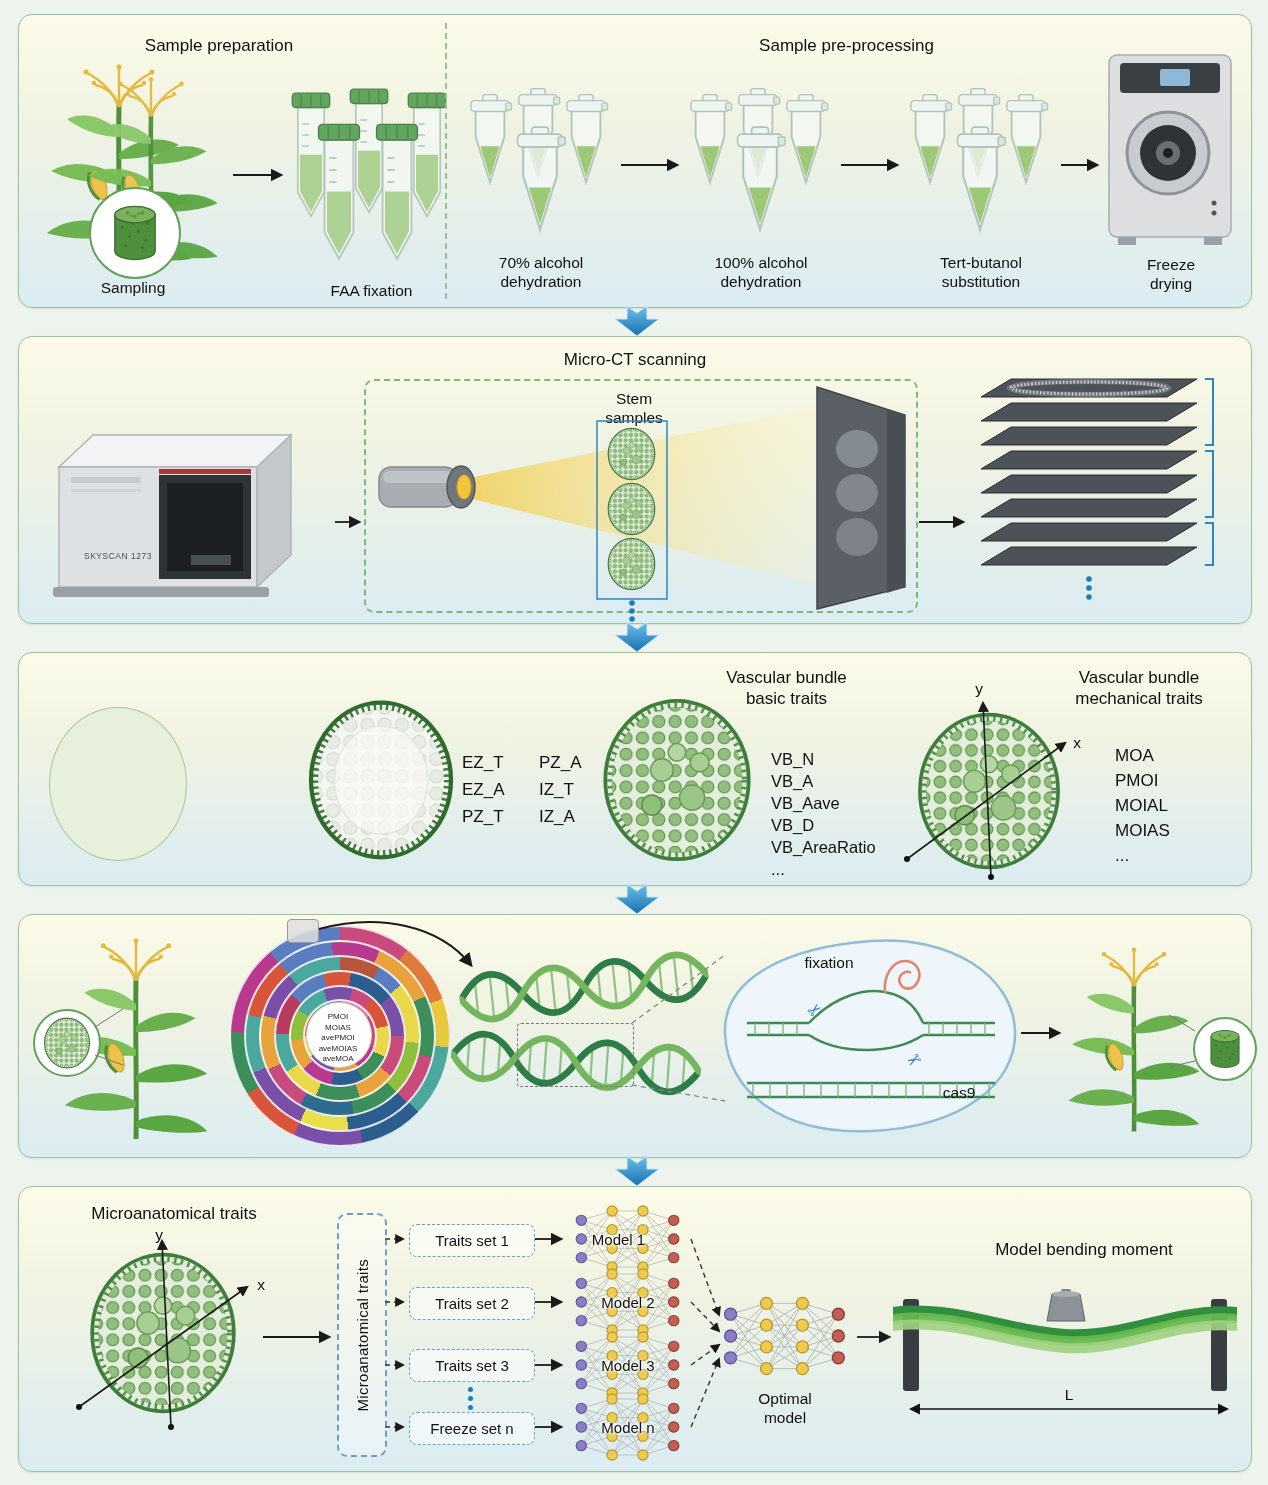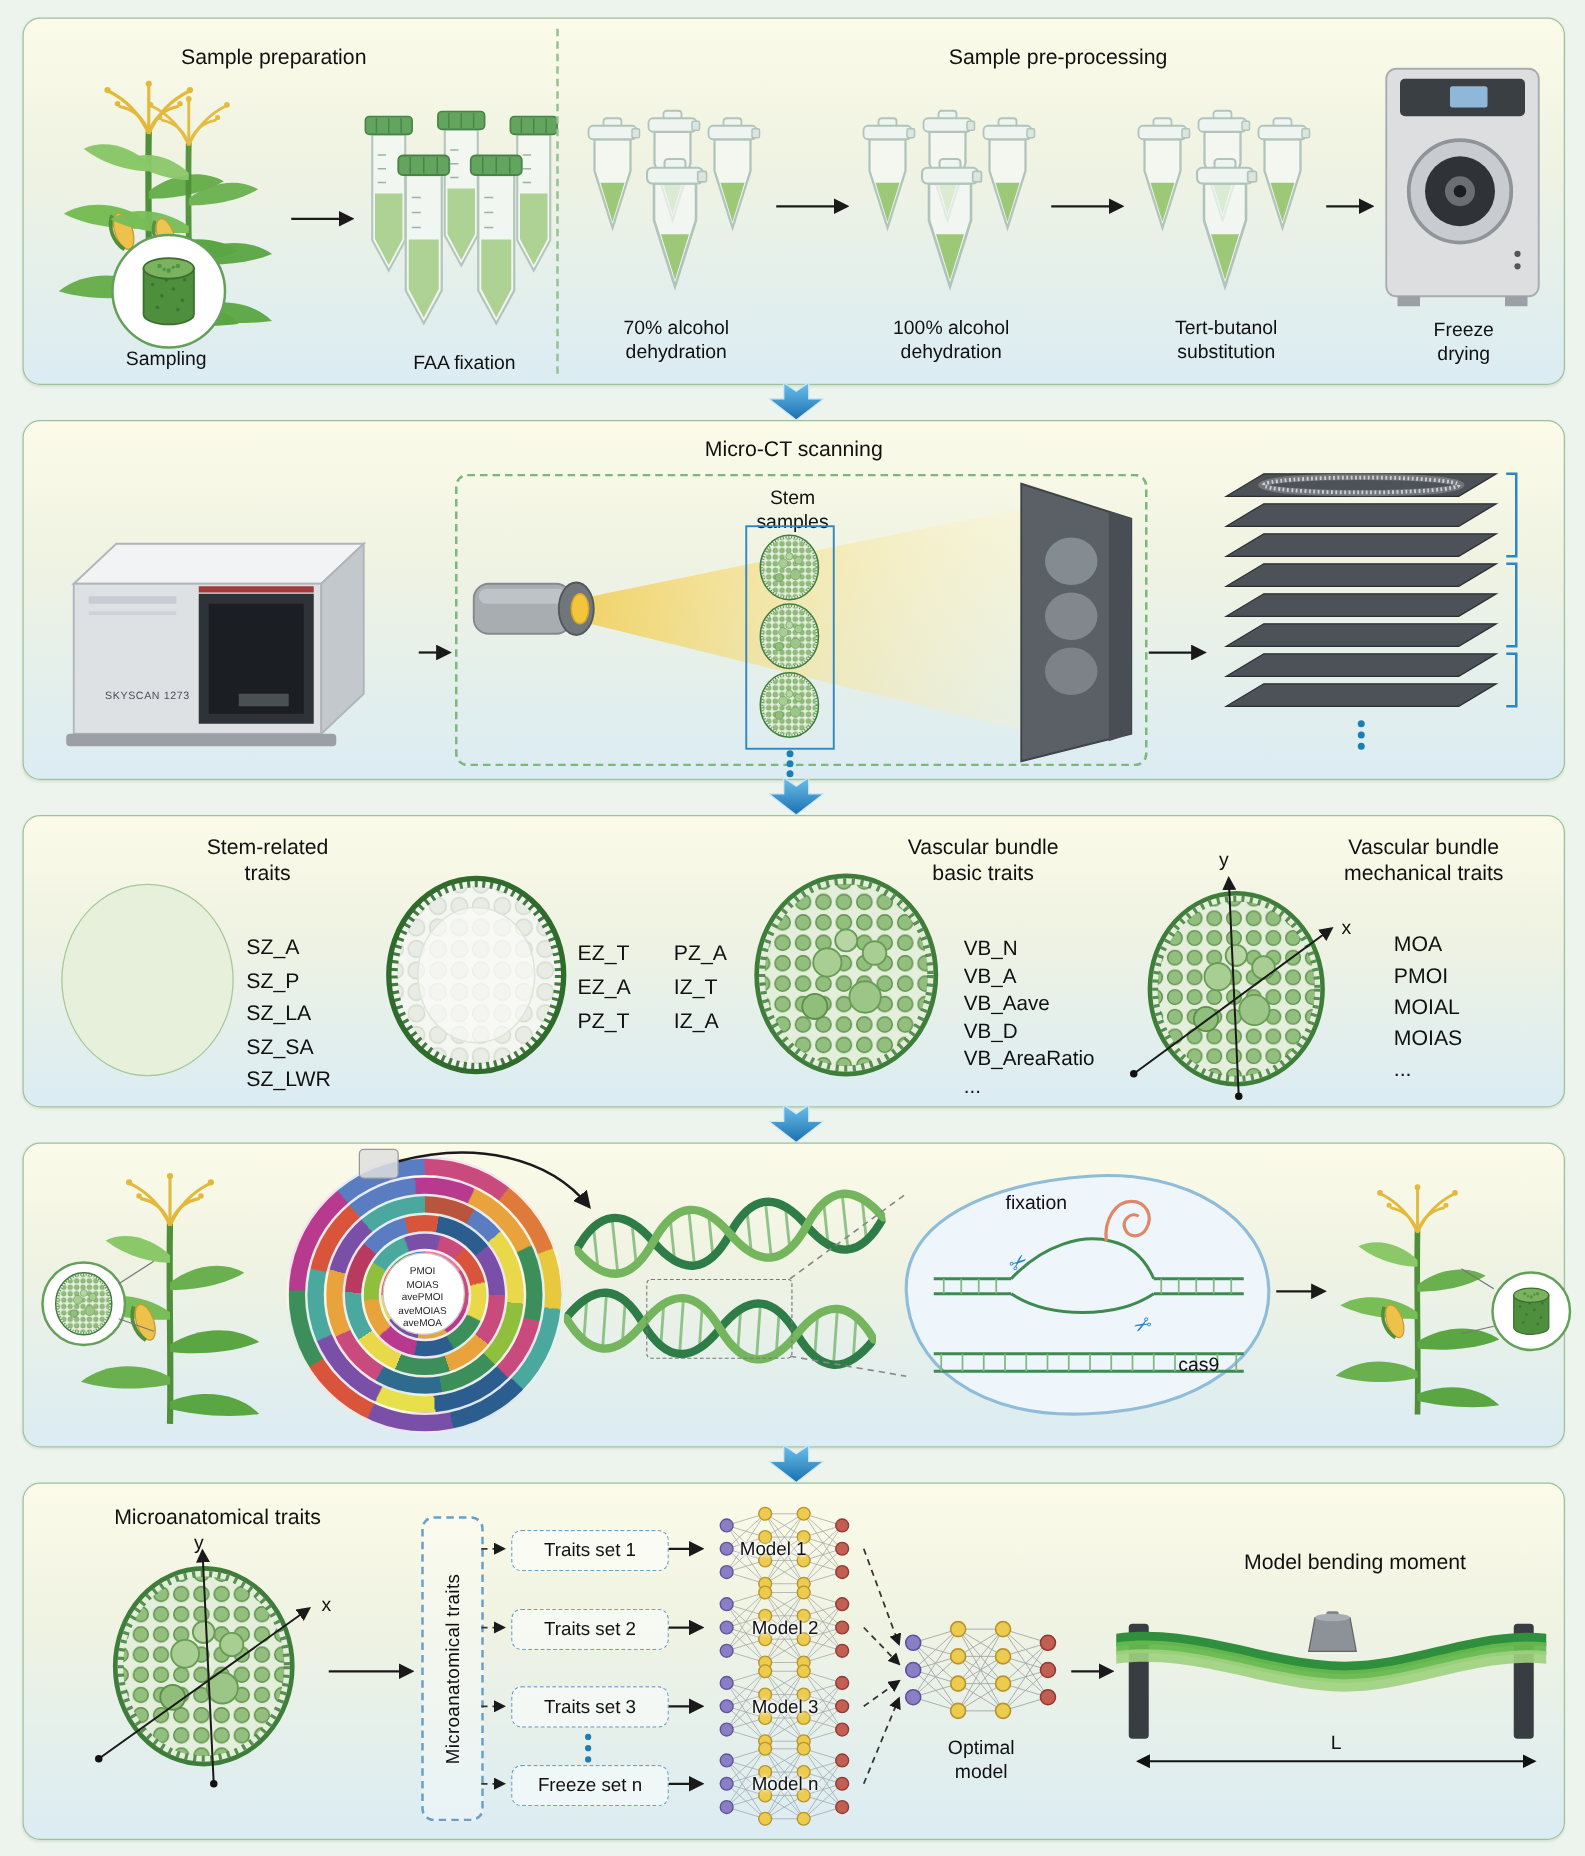--- a/index.html
+++ b/index.html
@@ -405,30 +405,21 @@
       <line x1="900" y1="185" x2="944" y2="185" marker-end="url(#ah2)"></line>
     </g>
   </svg>
 </section>
 
 <svg class="abs" style="left:615px;top:622px" width="44" height="30">
   <polygon points="12,0 22,7 32,0 32,13 44,13 22,30 0,13 12,13" fill="url(#bluegrad)" stroke="#cfe8f6" stroke-width="1"></polygon>
 </svg>
 
 <section class="panel" style="top:652px;height:232px">
-  <div class="lbl title" style="left:90px;top:14px;width:210px">Stem-related
-traits</div>
   <div class="abs" style="left:30px;top:54px;width:136px;height:152px;background:#e6f0da;border:1.5px solid #a8c898;border-radius:50%"></div>
-  <div class="tl" style="left:178px;top:92px;line-height:26.5px">
-    <span>SZ_A</span>
-    <span>SZ_P</span>
-    <span>SZ_LA</span>
-    <span>SZ_SA</span>
-    <span>SZ_LWR</span>
-  </div>
 
   <svg class="abs" style="left:288px;top:46px" width="148" height="162">
     <use href="#cs-zone" width="148" height="162"></use>
   </svg>
   <div class="tl" style="left:443px;top:96px;line-height:27px">
     <span>EZ_T</span>
     <span>EZ_A</span>
     <span>PZ_T</span>
   </div>
   <div class="tl" style="left:520px;top:96px;line-height:27px">

